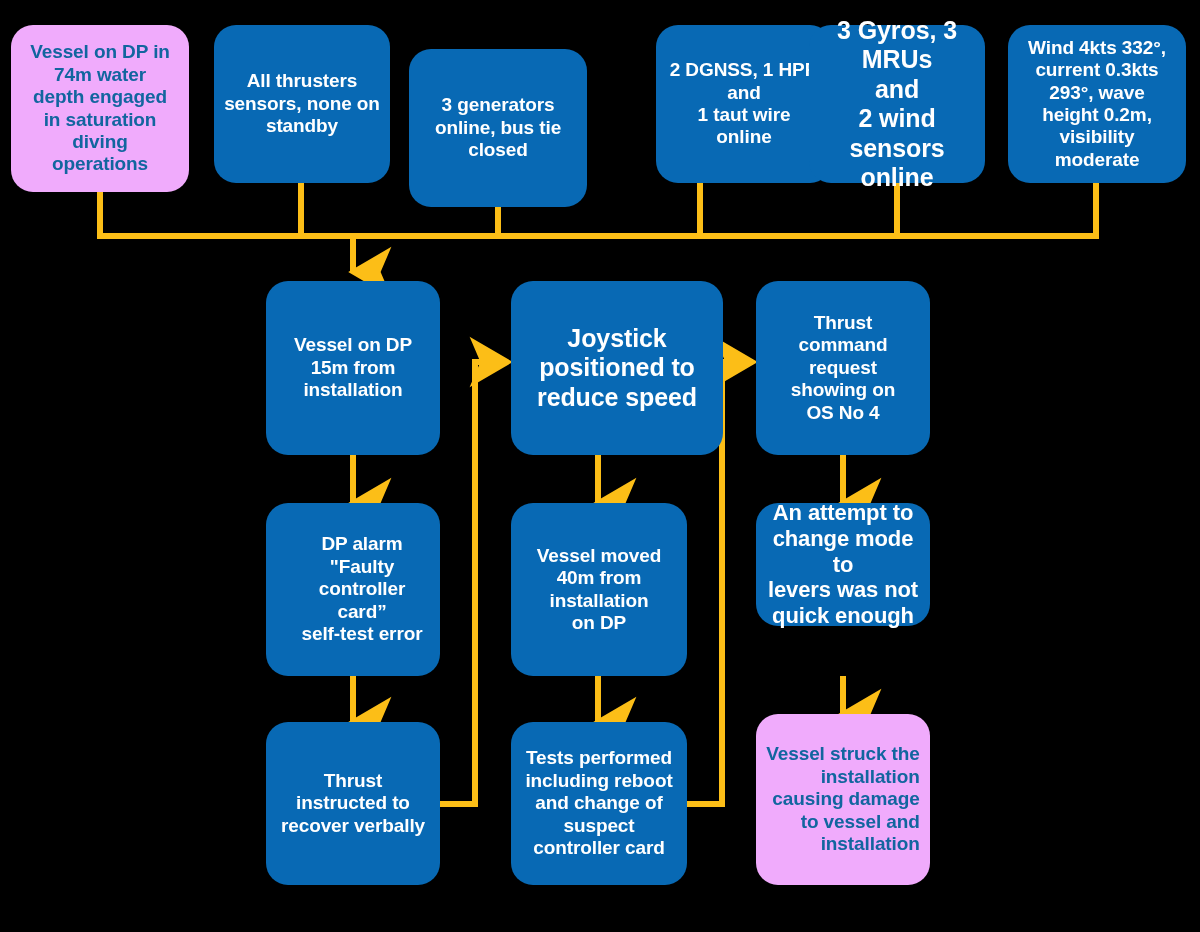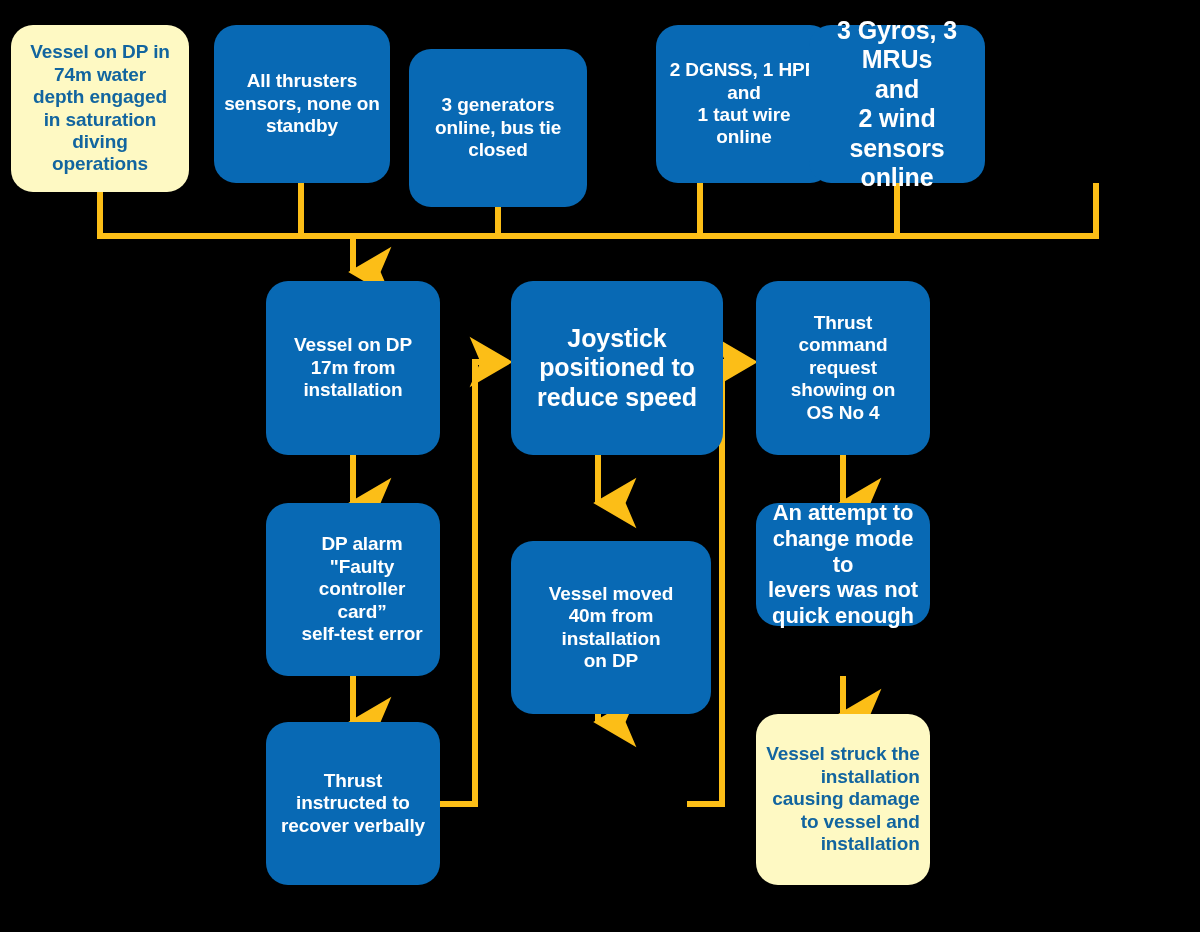--- a/index.html
+++ b/index.html
@@ -35,21 +35,21 @@
     font-weight: bold;
     line-height: 1.18;
     white-space: pre-line;
     letter-spacing: -0.1px;
   }
   .node.blue {
     background: #0869B4;
     color: #FFFFFF;
   }
   .node.yellow {
-    background: #fef9c3;
+    background: #f0abfc;
     color: #12659F;
   }
 </style>
 </head>
 <body>
 
 <div id="stage">
 
   <svg class="connectors" viewBox="0 0 1200 932">
     <defs>
@@ -107,43 +107,54 @@
   <div class="node blue" style="left:612px; top:25px; width:176px; height:158px; font-size:19px;margin-left:44px;">2 DGNSS, 1 HPR
 and
 1 taut wire
 online</div>
 
   <div class="node blue" style="left:809px; top:25px; width:176px; height:158px; font-size:25px;">3 Gyros, 3 MRUs
 and
 2 wind sensors
 online</div>
 
+  <div class="node blue" style="left:1008px; top:25px; width:178px; height:158px; font-size:19px;">Wind 4kts 332°,
+current 0.3kts
+293°, wave
+height 0.2m,
+visibility
+moderate</div>
 
   <div class="node blue" style="left:266px; top:281px; width:174px; height:174px; font-size:19px;">Vessel on DP
-17m from
+15m from
 installation</div>
 
   <div class="node blue" style="left:266px; top:503px; width:174px; height:173px; font-size:19px;padding-left:28px;">DP alarm
 "Faulty
 controller card”
 self-test error</div>
 
   <div class="node blue" style="left:266px; top:722px; width:174px; height:163px; font-size:19px;">Thrust
 instructed to
 recover verbally</div>
 
   <div class="node blue" style="left:511px; top:281px; width:212px; height:174px; font-size:25px;">Joystick
 positioned to
 reduce speed</div>
 
-  <div class="node blue" style="left:511px; top:503px; width:200px; height:173px; font-size:19px;margin-top:38px;">Vessel moved
+  <div class="node blue" style="left:511px; top:503px; width:176px; height:173px; font-size:19px;">Vessel moved
 40m from
 installation
 on DP</div>
 
+  <div class="node blue" style="left:511px; top:722px; width:176px; height:163px; font-size:19px;">Tests performed
+including reboot
+and change of
+suspect
+controller card</div>
 
   <div class="node blue" style="left:756px; top:281px; width:174px; height:174px; font-size:19px;">Thrust
 command
 request
 showing on
 OS No 4</div>
 
   <div class="node blue" style="left:756px; top:503px; width:174px; height:123px; font-size:22px;">An attempt to
 change mode to
 levers was not

